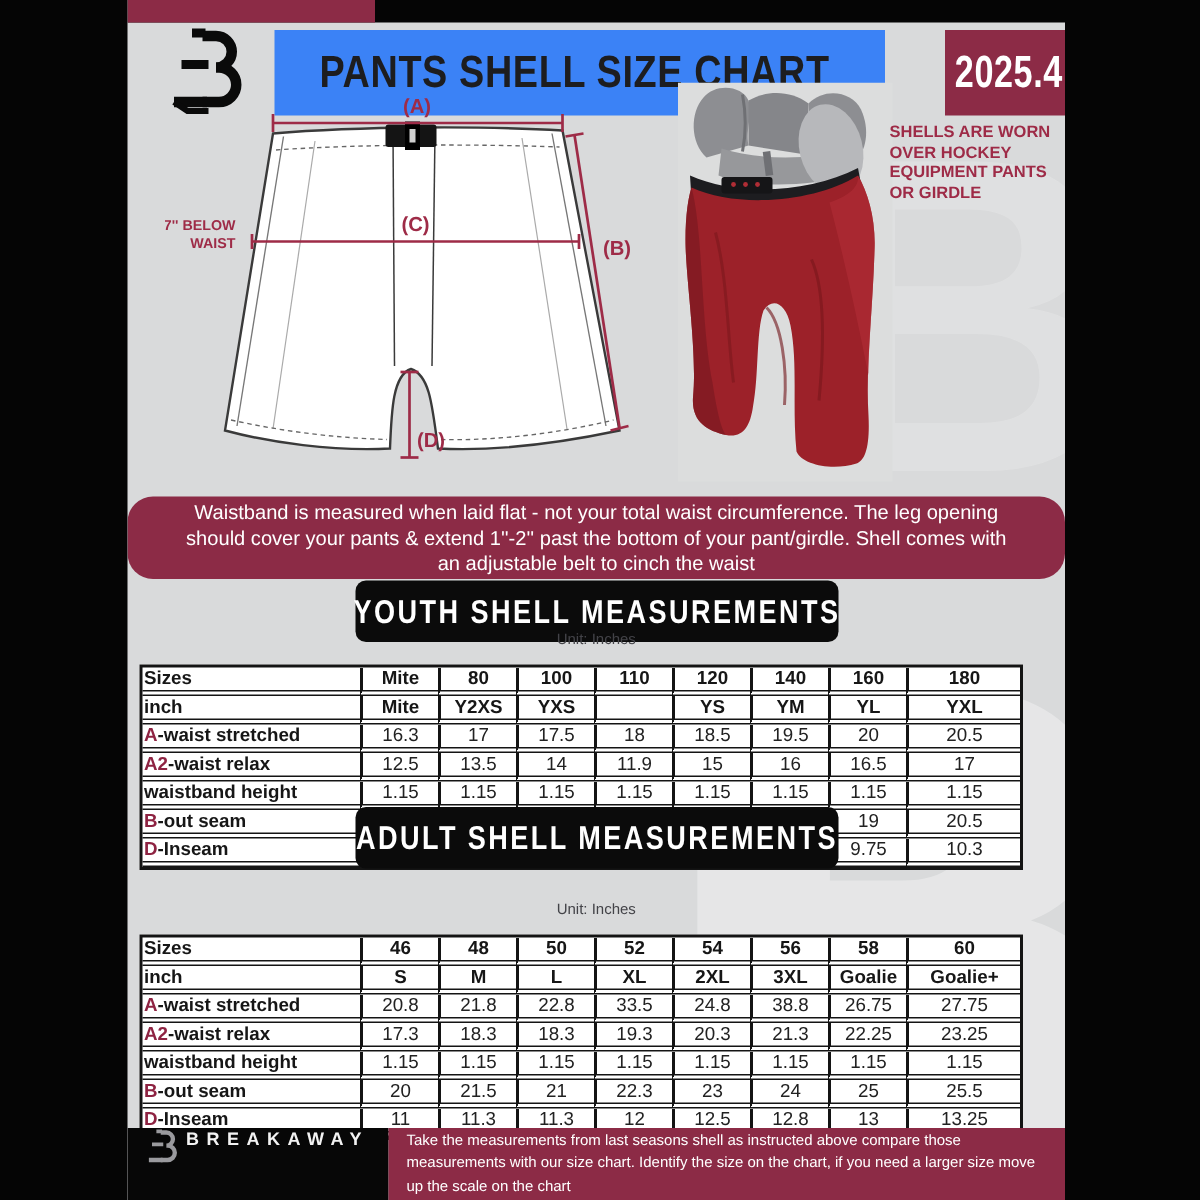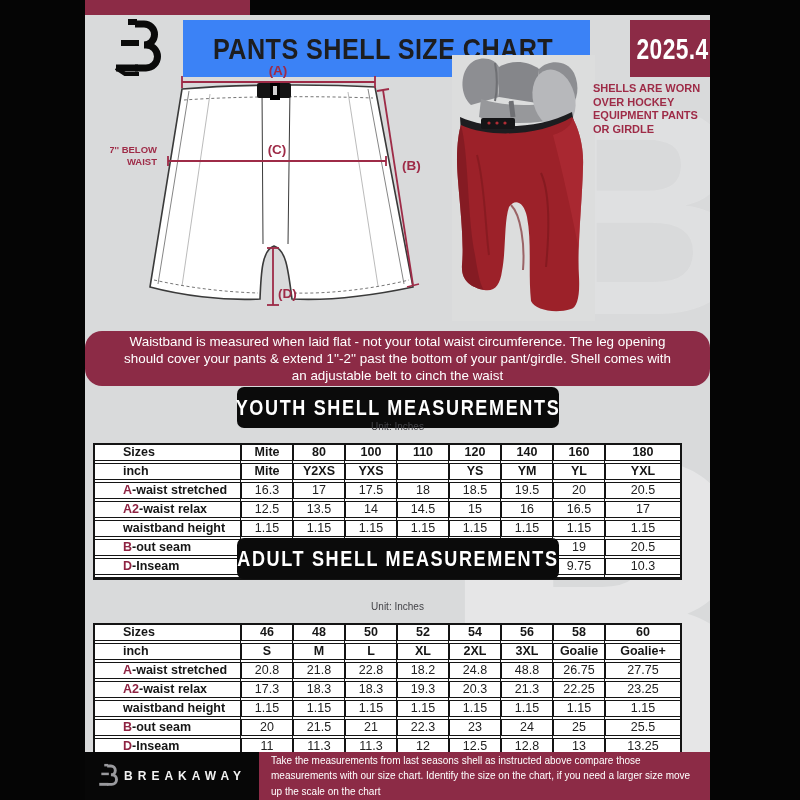--- a/index.html
+++ b/index.html
@@ -19,25 +19,25 @@
   .photo-wrap{position:absolute;left:366px;top:55px;width:147px;height:270px;}
   .photo-note{position:absolute;left:508px;top:82px;width:112px;font-size:11px;font-weight:700;color:#9e2b47;line-height:13.5px;}
   .notice{position:absolute;left:0;top:331px;width:625px;height:55px;background:#8c2b46;display:flex;align-items:center;justify-content:center;border-radius:17px;}
   .notice .t{color:#fff;font-size:13.4px;font-weight:500;line-height:17.3px;text-align:center;padding:0 34px;}
   .sec-banner{position:absolute;left:50%;transform:translateX(-50%);width:322px;height:41px;background:#0b0b0b;border-radius:7px;display:flex;align-items:center;justify-content:center;z-index:2;}
   .sec-banner .t{color:#fff;font-size:22px;font-weight:700;letter-spacing:2px;transform:scaleX(.82);white-space:nowrap;}
   .unit{position:absolute;left:0;width:625px;text-align:center;font-size:10px;color:#434348;z-index:2;}
   table.size{position:absolute;left:8px;width:589px;border:2.5px solid #141414;border-spacing:0;background:#fff;table-layout:fixed;z-index:2;}
   table.size td{height:13px;line-height:13px;font-size:12.5px;color:#222;text-align:center;padding:1px 0;border-bottom:4px double #141414;overflow:hidden;white-space:nowrap;}
   table.size td+td{border-left:2px solid #141414;}
-  table.size td.label-cell{text-align:left;padding-left:28px;font-weight:700;color:#161616;}
+  table.size td.label-cell{text-align:left;padding-left:1px;font-weight:700;color:#161616;}
   table.size tr.hdr td{font-weight:700;color:#161616;}
   .pfx{color:#8e2342;}
   .footer{position:absolute;left:0;top:752px;width:625px;height:48px;display:flex;z-index:3;}
-  .footer .f-black{width:174px;background:#070707;display:flex;align-items:center;justify-content:center;gap:6px;}
+  .footer .f-black{width:174px;background:#070707;display:flex;justify-content:center;gap:6px;}
   .footer .f-maroon{flex:1;background:#8c2b46;display:flex;align-items:center;}
   .footer .f-maroon .t{color:#fff;font-size:10px;font-weight:500;line-height:15.4px;padding:0 10px 0 12px;}
   .brand{color:#f2f2f2;font-size:12px;font-weight:700;letter-spacing:5px;white-space:nowrap;}
   .watermark{position:absolute;right:-70px;top:400px;font-size:470px;font-weight:700;color:#ffffff;opacity:.34;z-index:0;line-height:1;font-family:"DejaVu Sans",sans-serif;}
   .wm2{position:absolute;right:-40px;top:60px;font-size:300px;font-weight:700;color:#ffffff;opacity:.18;z-index:0;line-height:1;}
   svg text{font-family:"Liberation Sans","DejaVu Sans",sans-serif;}
 </style>
 </head>
 <body>
 
@@ -200,21 +200,21 @@
           <td>18.5</td>
           <td>19.5</td>
           <td>20</td>
           <td>20.5</td>
         </tr>
         <tr>
           <td class="label-cell"><span class="pfx">A2</span>-waist relax</td>
           <td>12.5</td>
           <td>13.5</td>
           <td>14</td>
-          <td>14.5</td>
+          <td>11.9</td>
           <td>15</td>
           <td>16</td>
           <td>16.5</td>
           <td>17</td>
         </tr>
         <tr>
           <td class="label-cell">waistband height</td>
           <td>1.15</td>
           <td>1.15</td>
           <td>1.15</td>
@@ -280,23 +280,23 @@
           <td>2XL</td>
           <td>3XL</td>
           <td>Goalie</td>
           <td>Goalie+</td>
         </tr>
         <tr>
           <td class="label-cell"><span class="pfx">A</span>-waist stretched</td>
           <td>20.8</td>
           <td>21.8</td>
           <td>22.8</td>
-          <td>18.2</td>
+          <td>33.5</td>
           <td>24.8</td>
-          <td>48.8</td>
+          <td>38.8</td>
           <td>26.75</td>
           <td>27.75</td>
         </tr>
         <tr>
           <td class="label-cell"><span class="pfx">A2</span>-waist relax</td>
           <td>17.3</td>
           <td>18.3</td>
           <td>18.3</td>
           <td>19.3</td>
           <td>20.3</td>

